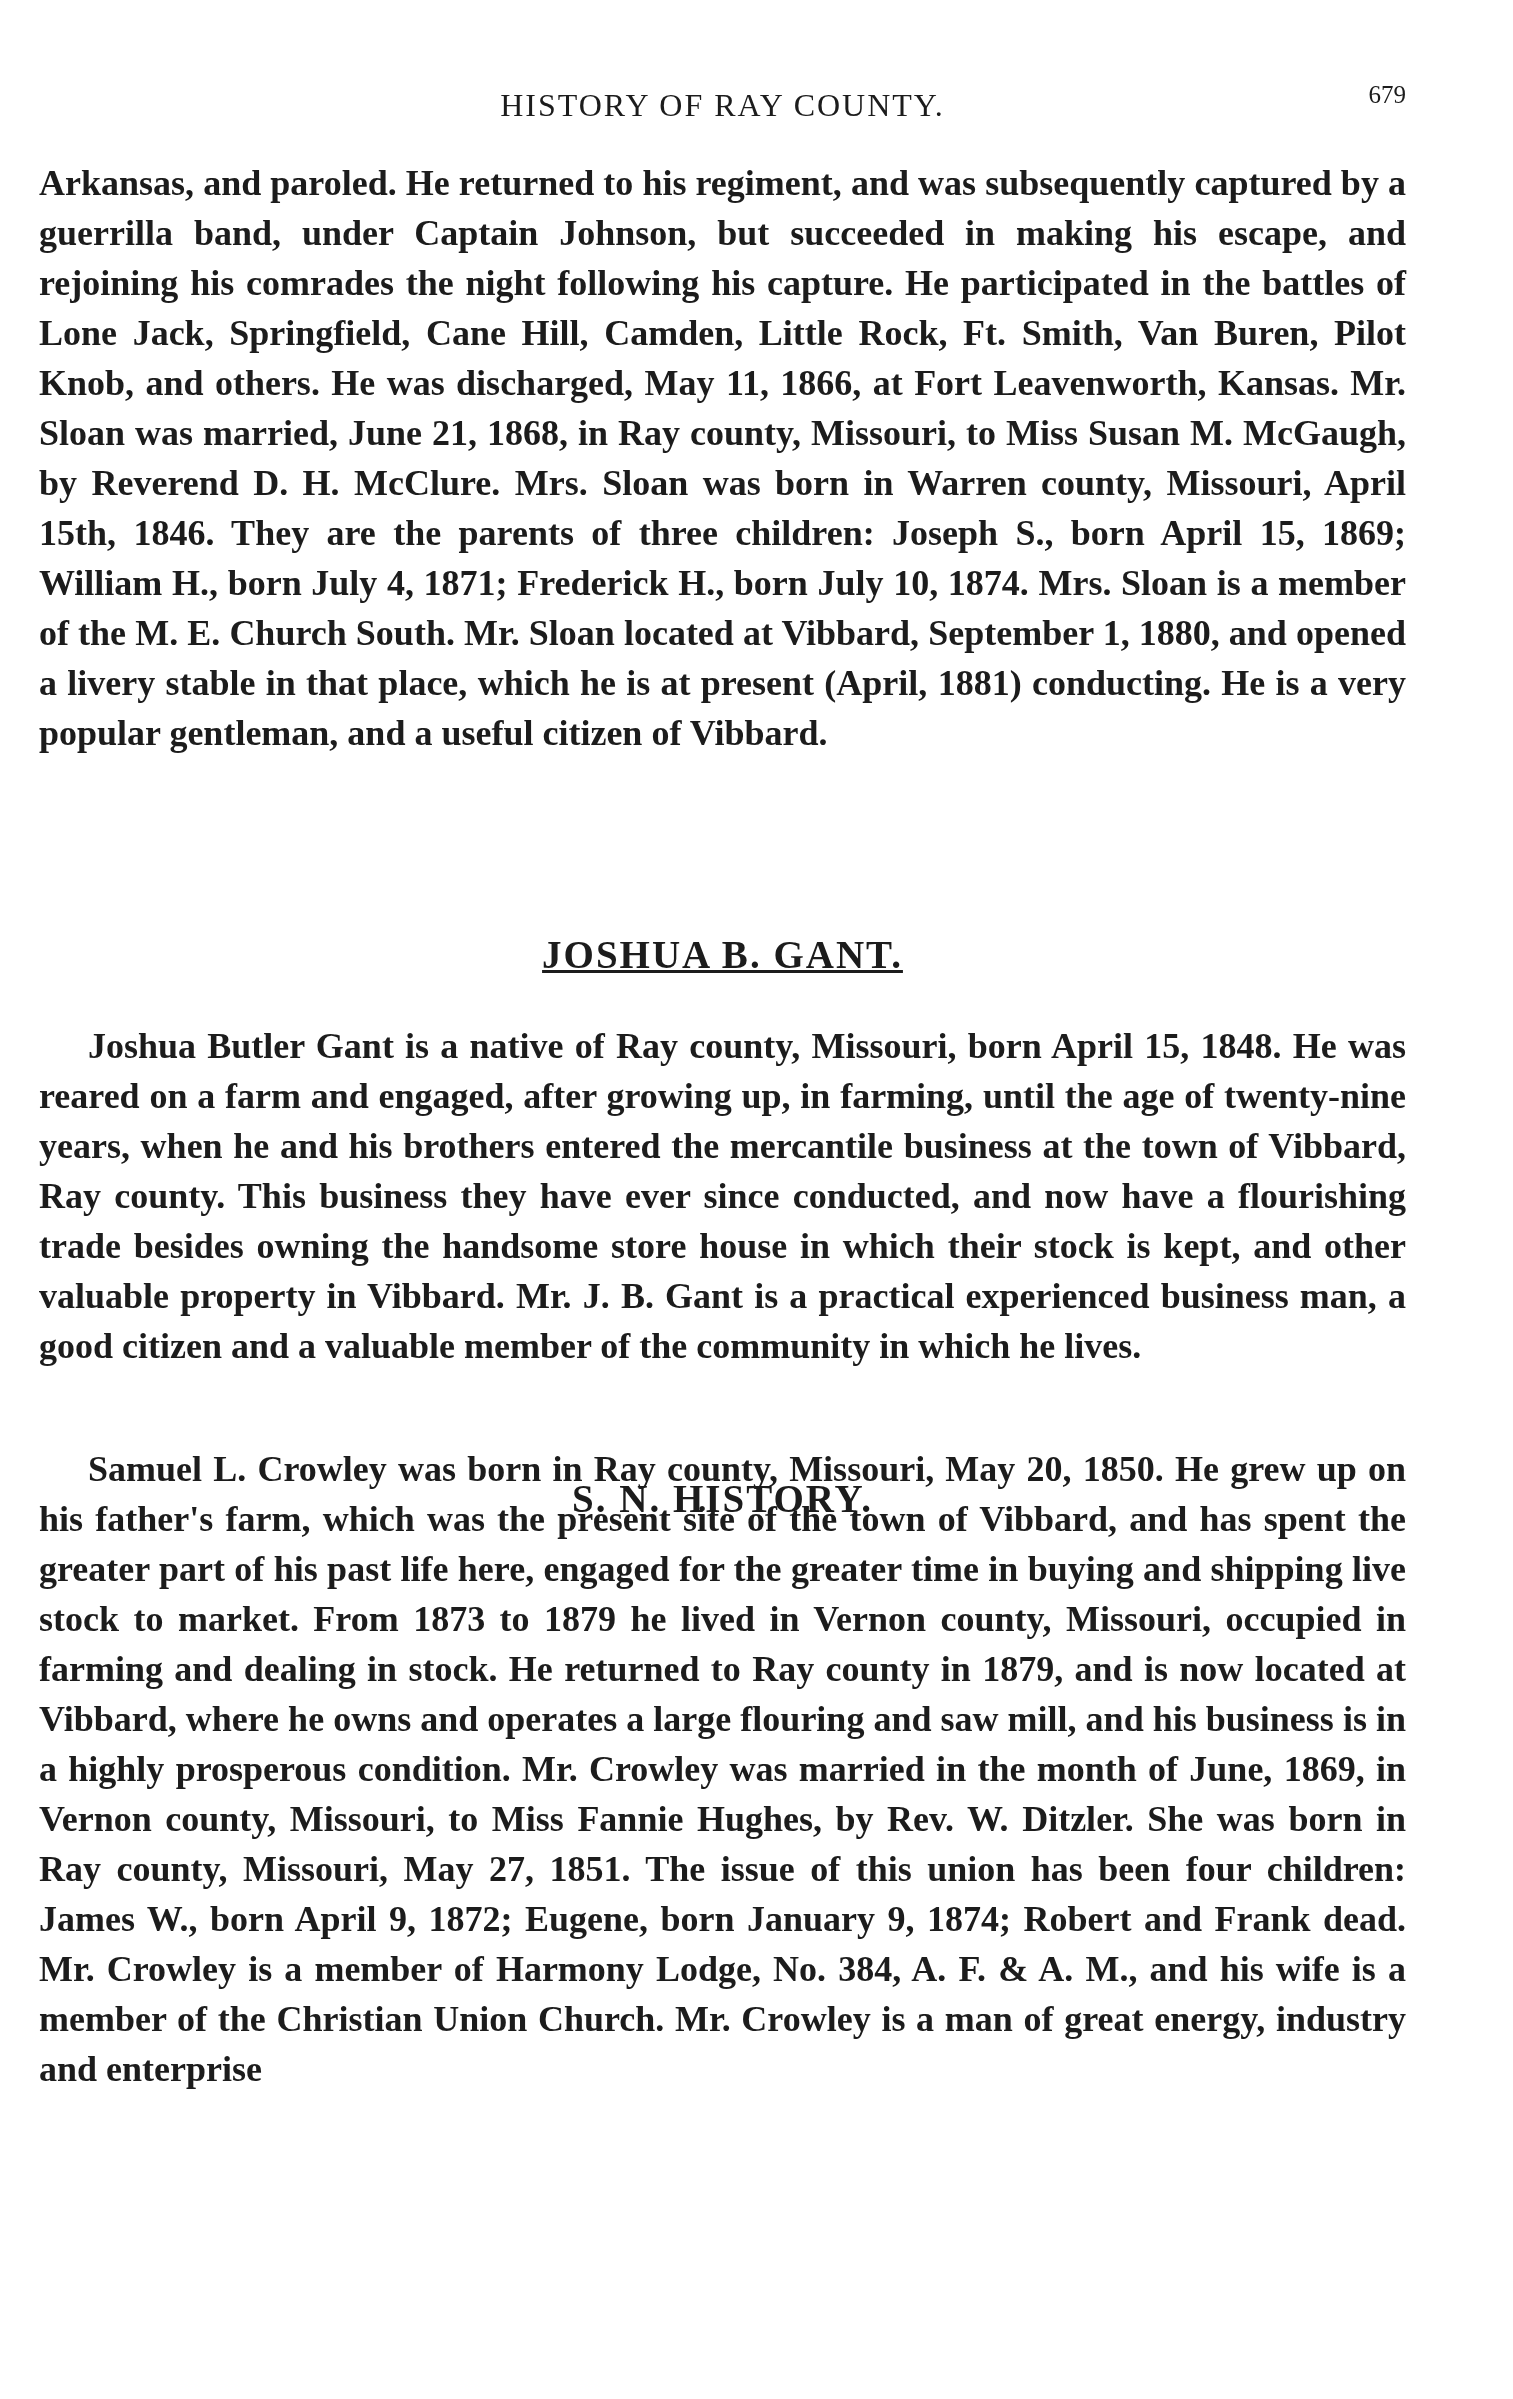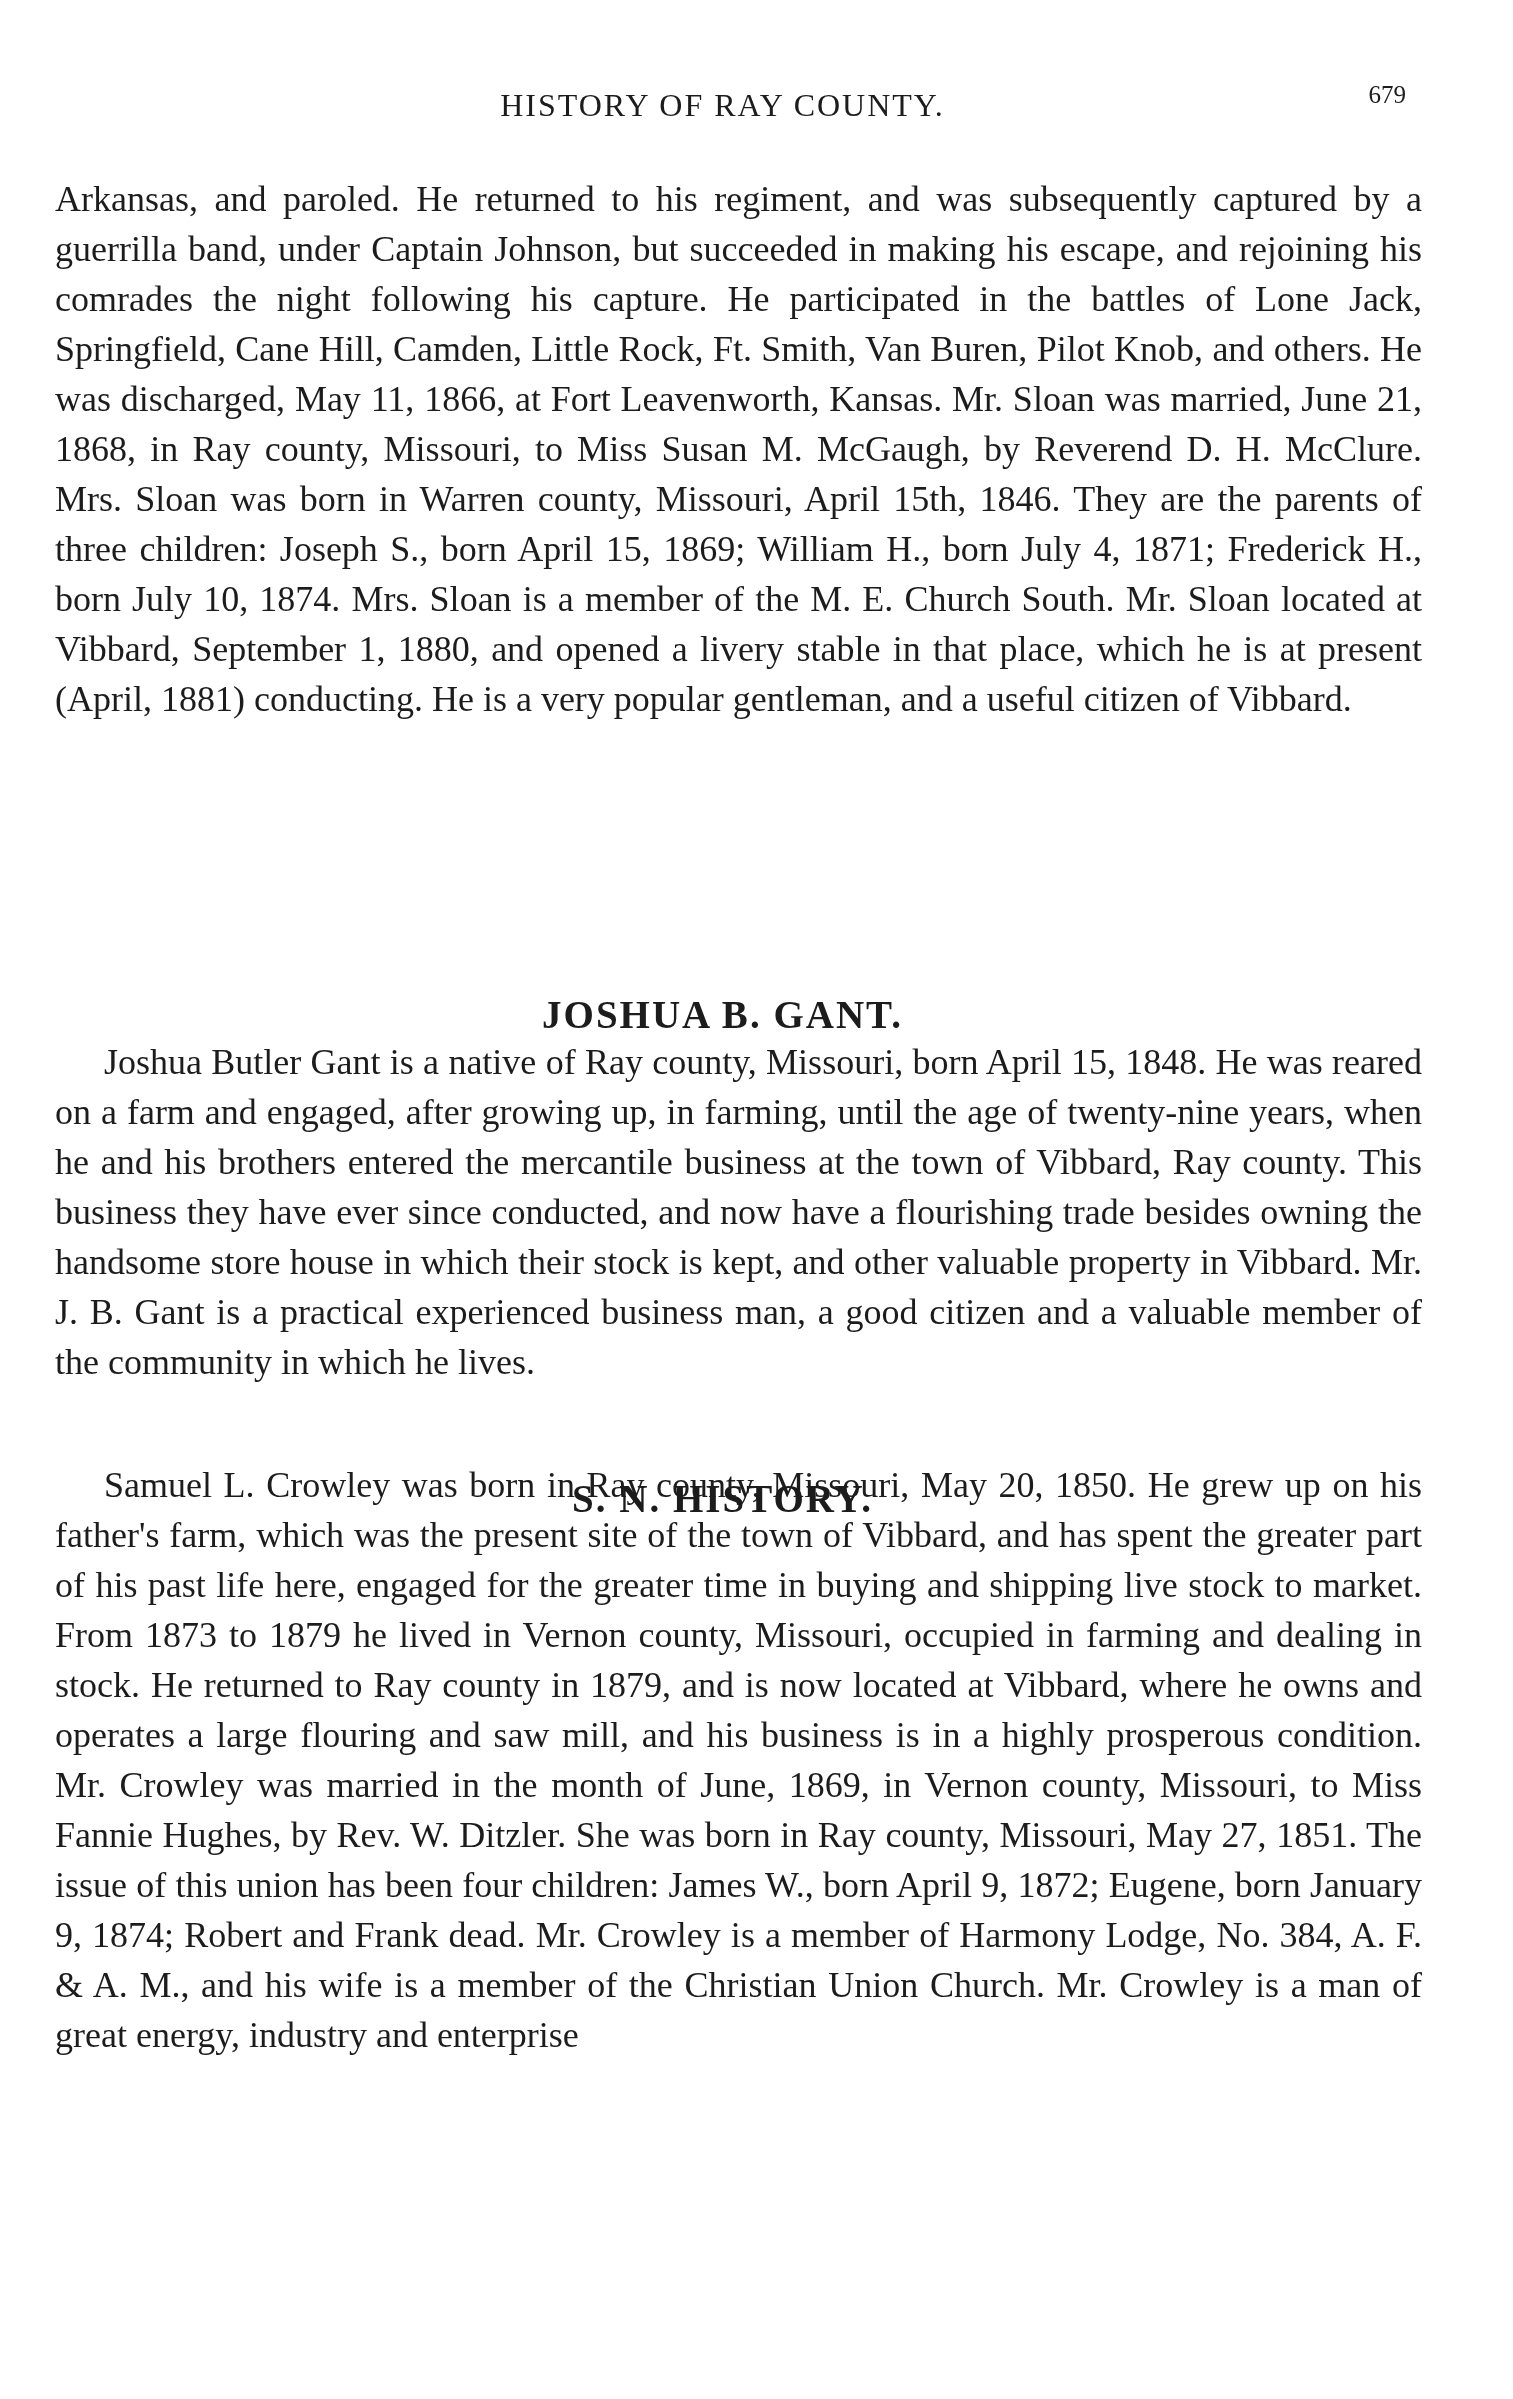--- a/index.html
+++ b/index.html
@@ -16,31 +16,32 @@
     position: absolute; left: 0; width: 1367px; text-align: center;
     top: 5.9px;
     font-size: 32px; letter-spacing: 2px; text-transform: uppercase;
   }
   .page-number {
     position: absolute; right: 0; top: 0; font-size: 25px;
   }
   .body-text {
     position: absolute; left: 0; width: 1367px;
     font-size: 36px; line-height: 50px;
-    text-align: justify; margin: 16px;
+    text-align: justify; margin: 0;
     hyphens: manual;
+    font-weight: bold;
   }
   .para { margin: 0; text-align: justify; text-align-last: left; }
   .indent { text-indent: 49px; }
   .section-heading {
     position: absolute; left: 0; width: 1367px; text-align: center;
     font-size: 39px; letter-spacing: 2px; margin: 0;
   }
   #p1 { top: 158px; }
-  #h2 { top: 992px; }
+  #h2 { top: 932px; text-decoration: underline; }
   #p2 { top: 1021px; }
   #h3 { top: 1476px; }
   #p3 { top: 1444px; }
 </style>
 </head>
 <body>
 
 <div class="page">
 
   <div class="running-head">

